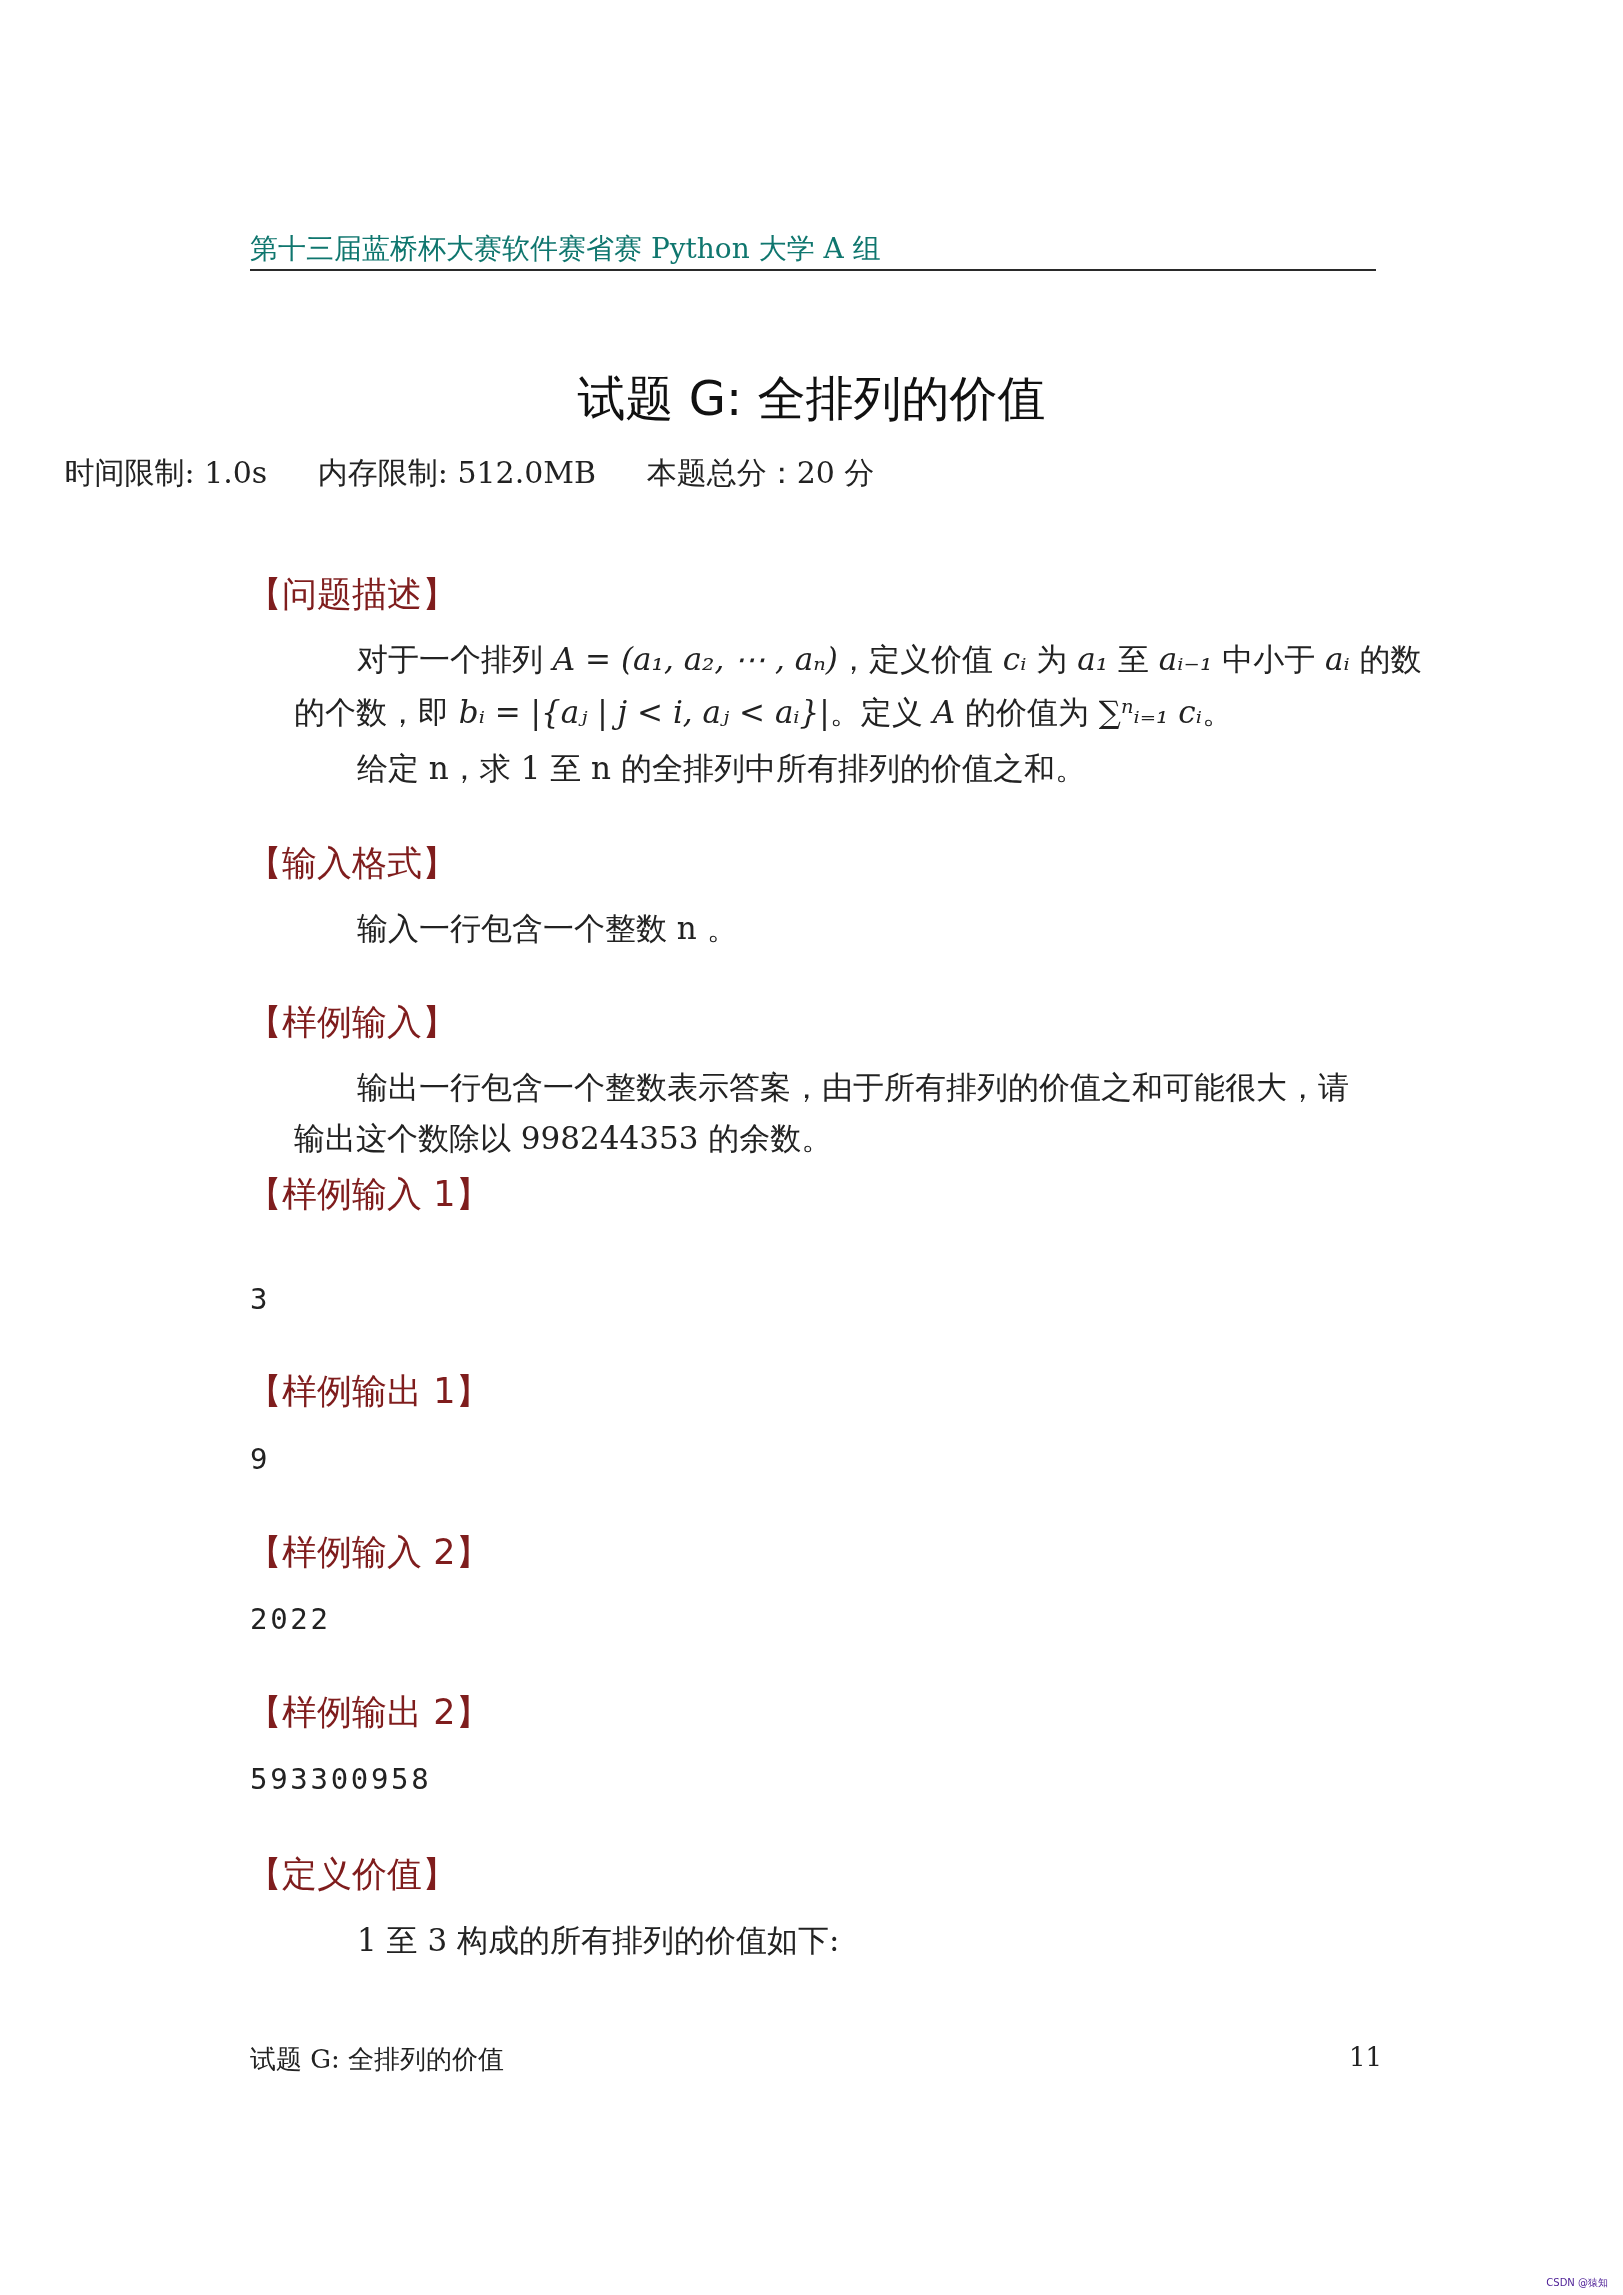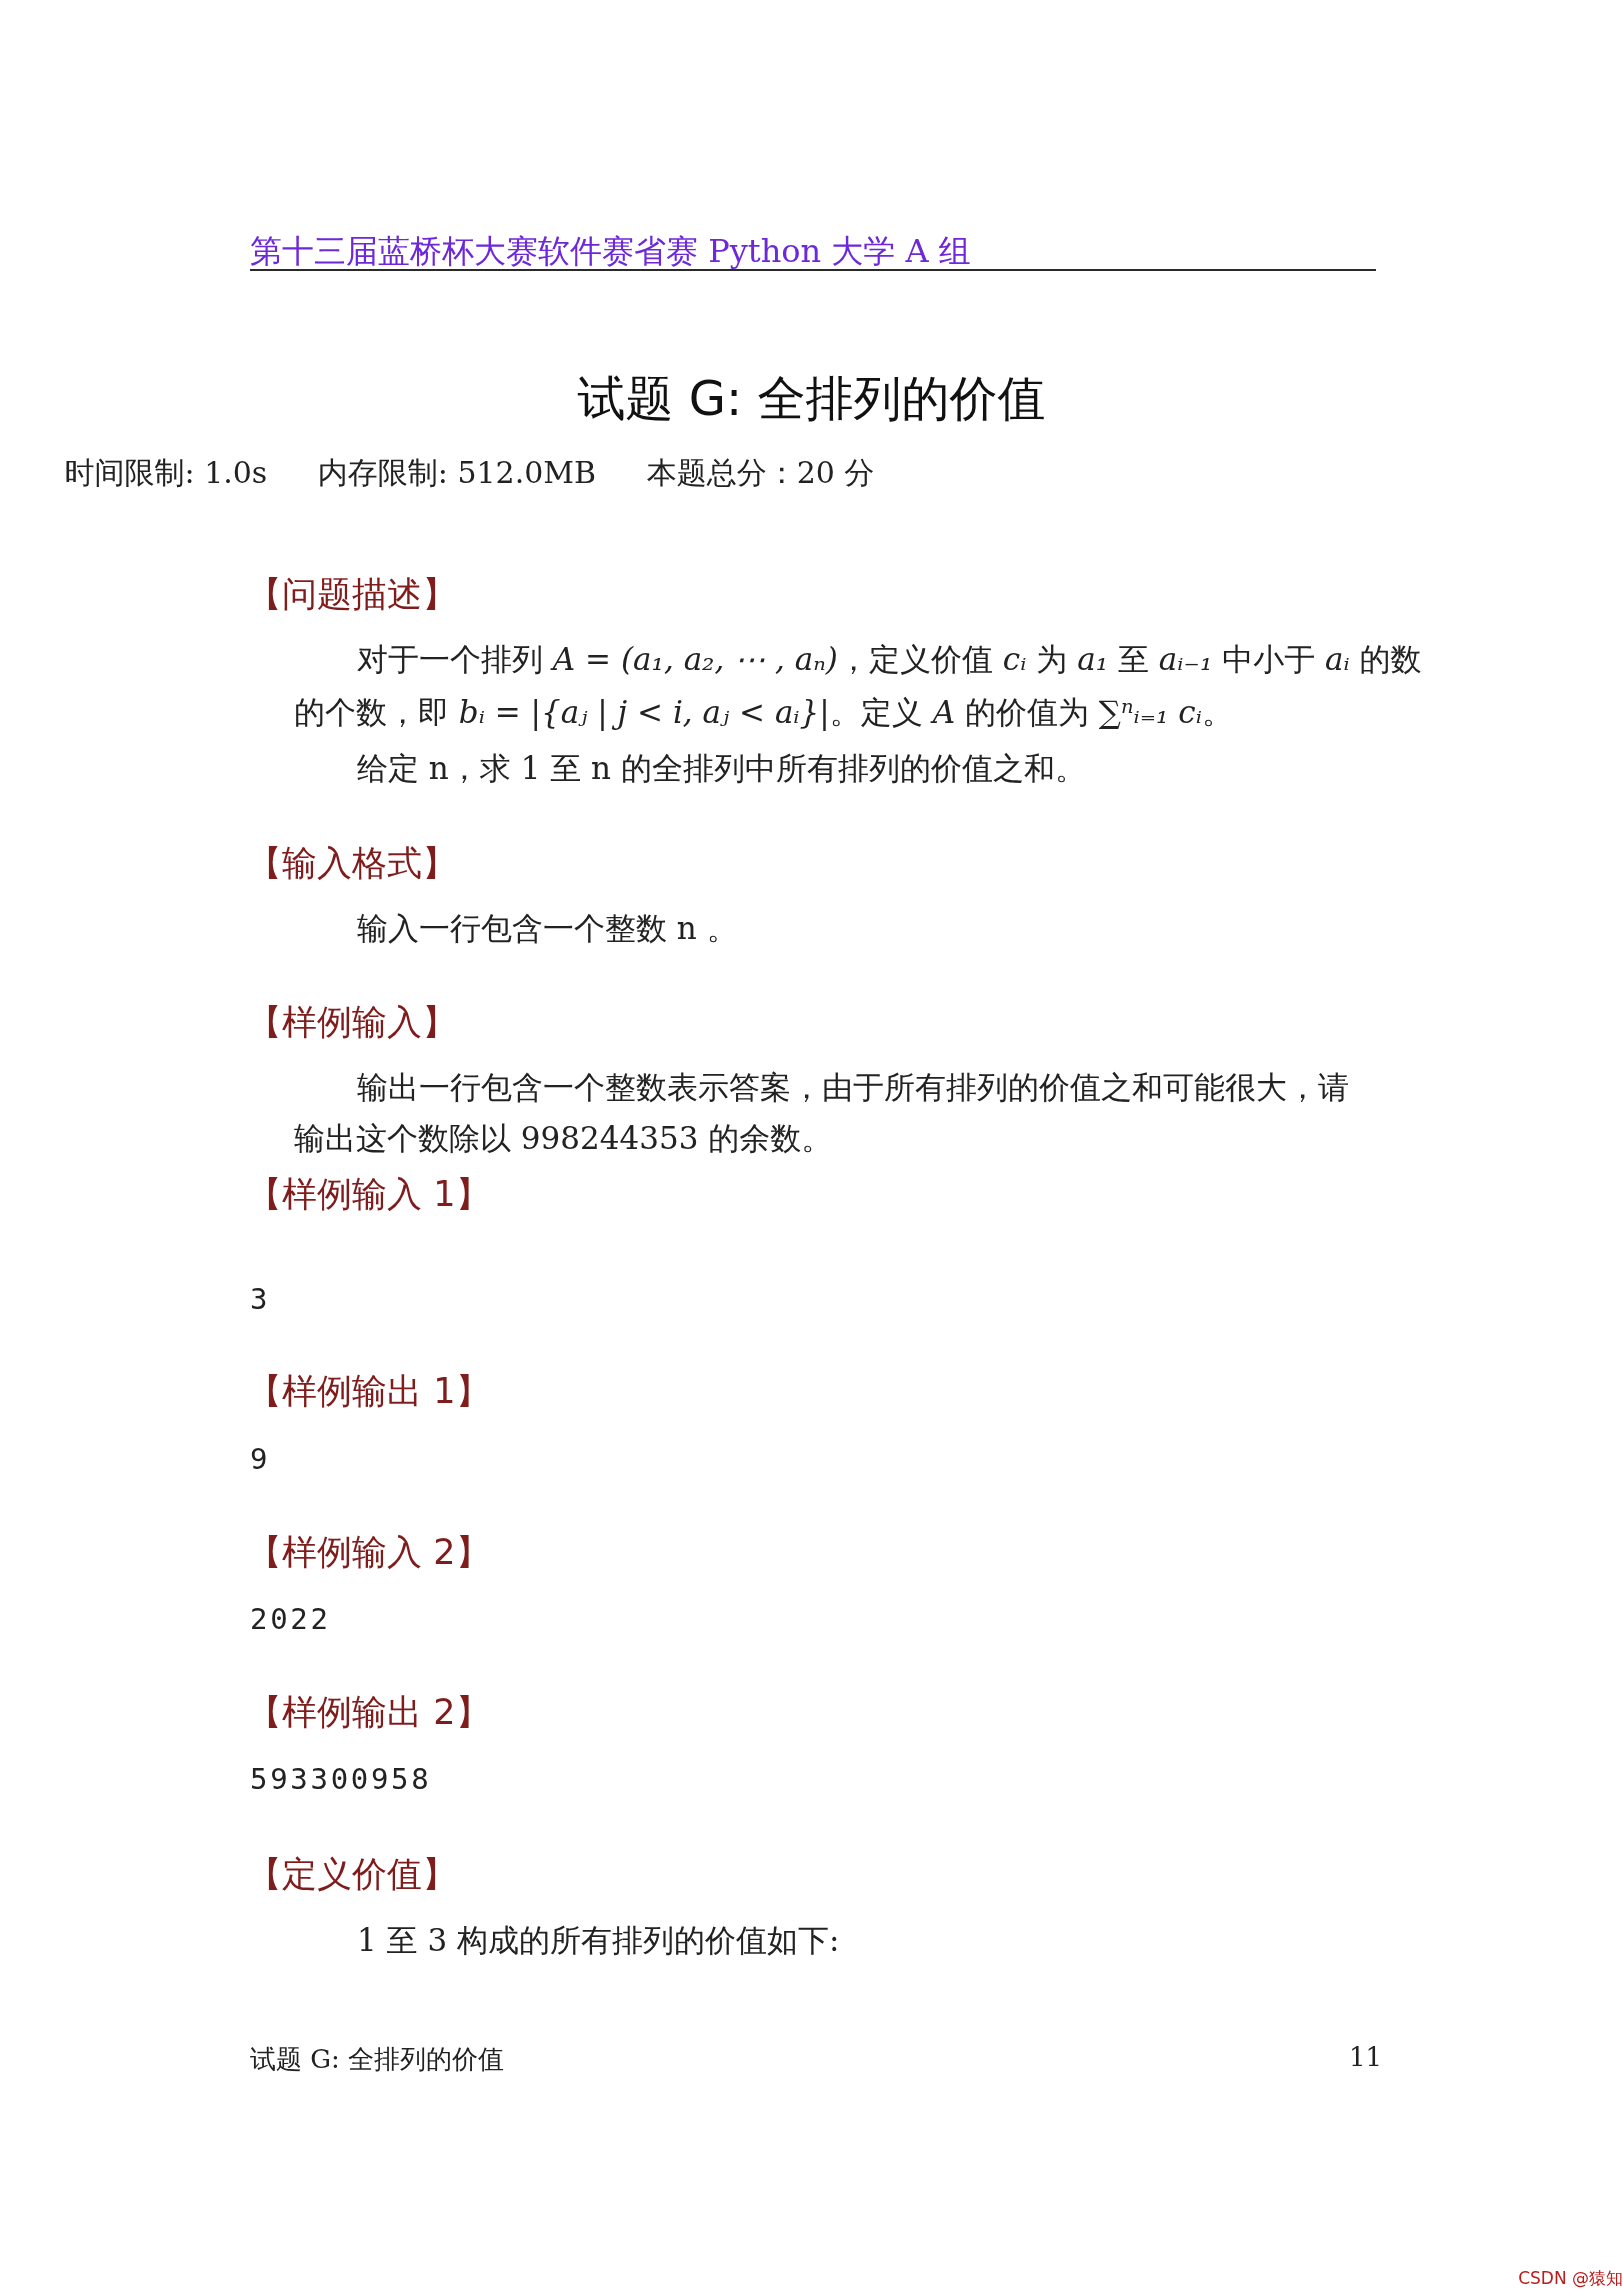--- a/index.html
+++ b/index.html
@@ -1,34 +1,34 @@
 <!DOCTYPE html>
 <html style="font-size:11px"><head>
 <meta charset="utf-8">
 <style>
   html, body { margin: 0; padding: 0; background: #ffffff; }
   body { width: 1623px; height: 2295px; position: relative; overflow: hidden;
          font-family: "DejaVu Serif", "Liberation Serif", serif; color: #111; }
   .abs { position: absolute; }
-  .running-head { left: 250px; top: 230px; font-size: 32px; color: #6d28d9; white-space: nowrap; }
+  .running-head { left: 250px; top: 230px; font-size: 28px; color: #0f766e; white-space: nowrap; }
   .head-rule { left: 250px; top: 269px; width: 1126px; height: 2px; background: #2a2a2a; }
   .title { left: 0; width: 1623px; top: 367px; text-align: center; font-size: 48px;
            font-family: "DejaVu Sans", "Liberation Sans", sans-serif; font-weight: 500; color: #111; }
   .meta { left: 0; width: 1623px; top: 453px; text-align: left; font-size: 30px; color: #222; white-space: nowrap; margin-left: 44px; }
   .meta span { margin: 0 20.5px; }
   .sec-head { left: 247px; font-size: 35px; font-family: "DejaVu Sans", "Liberation Sans", sans-serif;
               font-weight: 500; color: #7f1d1d; white-space: nowrap; }
   .para { left: 250px; width: 1132px; font-size: 31px; color: #222; line-height: 53px; white-space: nowrap; margin-left: 44px; }
   .indent { padding-left: 63px; }
   .math { font-style: italic; }
   .mono { left: 250px; font-family: "DejaVu Sans Mono", "Liberation Mono", monospace; font-size: 29px;
           color: #222; letter-spacing: 2.7px; }
   .footer-left { left: 250px; top: 2042px; font-size: 26px; color: #222; white-space: nowrap; }
   .footer-right { left: 1336px; width: 46px; text-align: right; top: 2042px; font-size: 26px; color: #222; }
-  .watermark { right: 0; bottom: 5.5px; font-size: 17px; color: #b91c1c;
+  .watermark { right: 15px; bottom: 5.5px; font-size: 10px; color: #4c1d95;
                font-family: "DejaVu Sans", "Liberation Sans", sans-serif; }
 </style>
 </head>
 <body>
 
 <div class="abs running-head">第十三届蓝桥杯大赛软件赛省赛 Python 大学 A 组</div>
 <div class="abs head-rule"></div>
 
 <div class="abs title">试题 G: 全排列的价值</div>
 <div class="abs meta">

